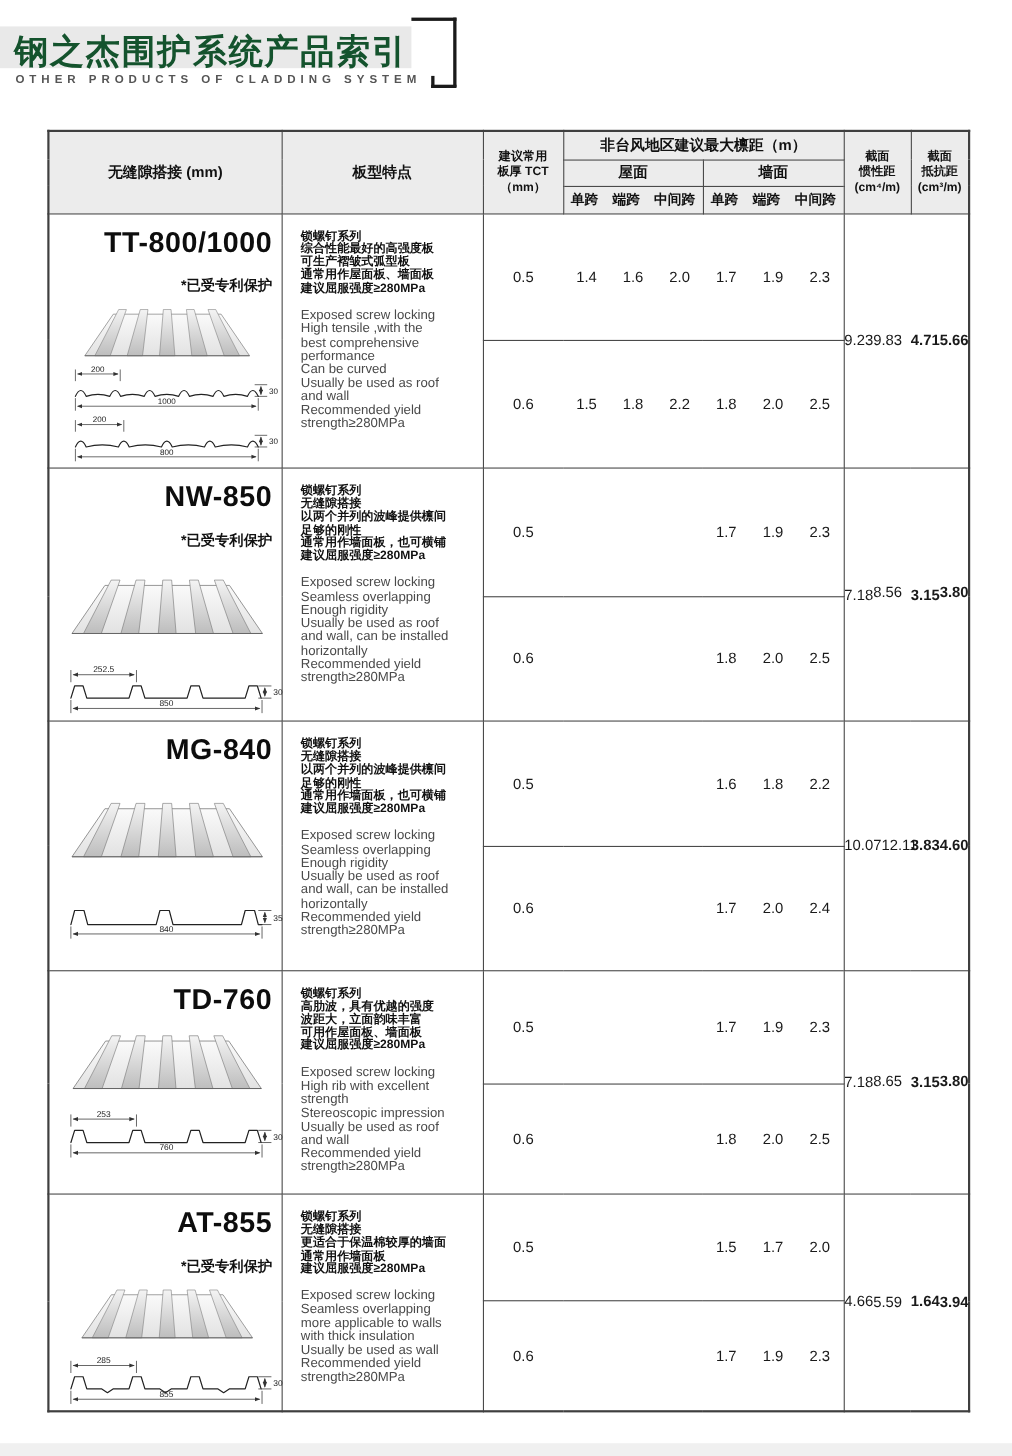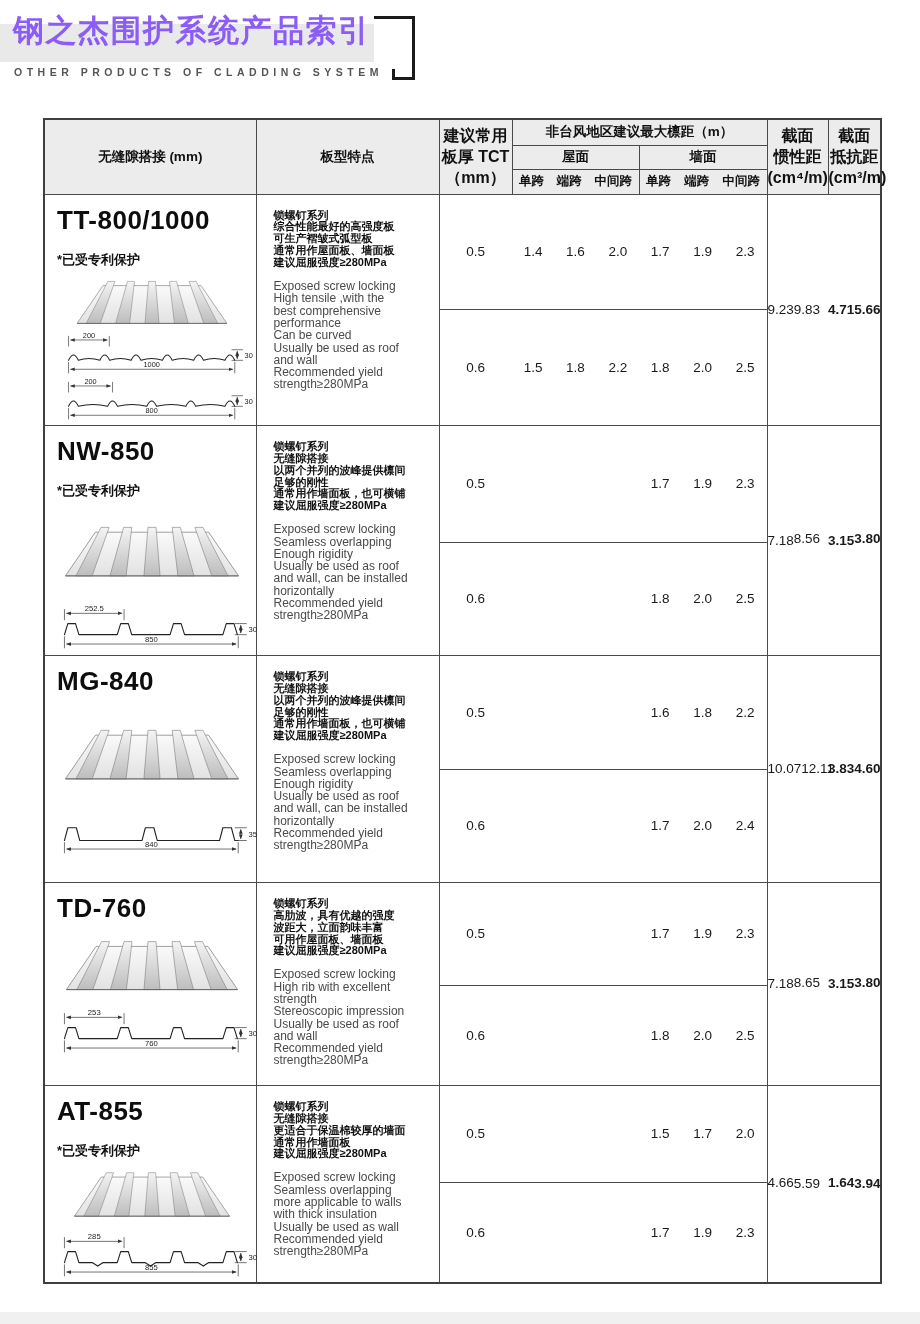--- a/index.html
+++ b/index.html
@@ -1,50 +1,50 @@
 <!DOCTYPE html>
 <html><head>
 <meta charset="utf-8">
 <style>
   html,body { margin:0; padding:0; background:#fff; }
   body { font-family:"Liberation Sans","DejaVu Sans",sans-serif; color:#1a1a1a; }
   .page { position:relative; width:920px; height:1324px; background:#fff; overflow:hidden; }
 
   
   .title-band { position:absolute; left:0; top:24px; width:374px; height:38px; background:#e9e9e9; }
-  .page-title { position:absolute; left:13px; top:10px; margin:0; font-size:31px; font-weight:800;
-                letter-spacing:1.5px; color:#8b5cf6; white-space:nowrap; }
+  .page-title { position:absolute; left:13px; top:26px; margin:0; font-size:31px; font-weight:800;
+                letter-spacing:1.5px; color:#14532d; white-space:nowrap; }
   .page-subtitle { position:absolute; left:14px; top:66px; font-size:10.5px; font-weight:bold;
                    letter-spacing:4.5px; color:#555; white-space:nowrap; }
   .bracket { position:absolute; left:374px; top:16px; width:38px; height:60px;
              border-top:3px solid #1a1a1a; border-right:3px solid #1a1a1a; }
   .bracket-foot { position:absolute; left:392px; top:69px; width:20px; height:8px;
                   border-bottom:3px solid #1a1a1a; border-left:3px solid #1a1a1a; }
 
   
   table.cat { position:absolute; left:43px; top:118px; width:837px; border-collapse:collapse;
               table-layout:fixed; border:2px solid #3f3f3f; }
   .cat th, .cat td { border:1px solid #4a4a4a; padding:0; vertical-align:middle; }
   .cat th { background:#ececec; font-size:13.5px; font-weight:bold; text-align:center; color:#111; }
-  th.pre { white-space:pre-line; font-size:16px; line-height:1.32; }
+  th.pre { white-space:pre-line; font-size:11px; line-height:1.32; }
   .triple { display:flex; justify-content:space-around; align-items:center; font-size:12.5px; font-weight:bold; }
 
   
   td.c-thk { text-align:center; font-size:13.5px; border-right-style:hidden; }
   td.c-roof { border-left-style:hidden; border-right-style:hidden; }
   td.c-wall { border-left-style:hidden; }
   td.c-res { border-left-style:hidden;font-weight:bold; }
   .vals { display:flex; justify-content:space-around; align-items:center; font-size:13.5px; }
   .dual { display:flex; flex-direction:row; }
   .dual > div { display:flex; align-items:center; justify-content:center; font-size:13.5px; }
   .dual > div.h1 { height:var(--h1); }
   .dual > div.h2 { height:var(--h2); }
 
   
-  td.c-profile { vertical-align:top; }
+  td.c-profile { vertical-align:top;text-align:right; }
   .pcell { display:flex; flex-direction:column; padding:12px 8px 4px 12px; }
   .pname { font-size:26px; font-weight:800; letter-spacing:0.5px; color:#0d0d0d; line-height:1.05; }
   .patent { font-size:13px; font-weight:bold; color:#111; margin-top:17px; }
   svg.sheet { display:block; width:178px; height:72px; margin:14px auto 2px; }
   svg.sheet.sm { height:56px; margin:4px auto 0; }
   svg.cs { display:block; width:204px; height:46px; margin:4px auto 0; }
   svg.cs.sm { height:44px; margin:2px auto 0; }
   .profile { fill:none; stroke:#222; stroke-width:1.3; stroke-linejoin:round; stroke-linecap:round; }
   .dim line { stroke:#333; stroke-width:0.8; }
   .dim text { font:9px "Liberation Sans","DejaVu Sans",sans-serif; fill:#222; }

